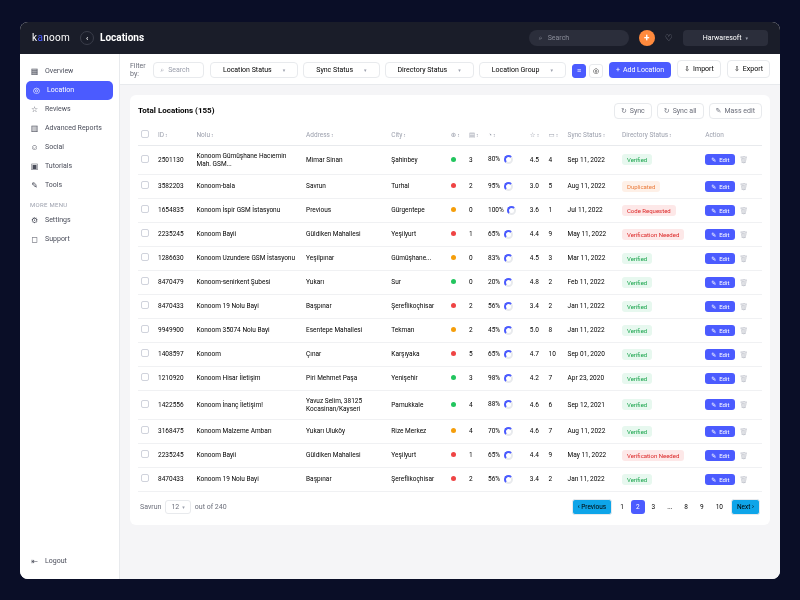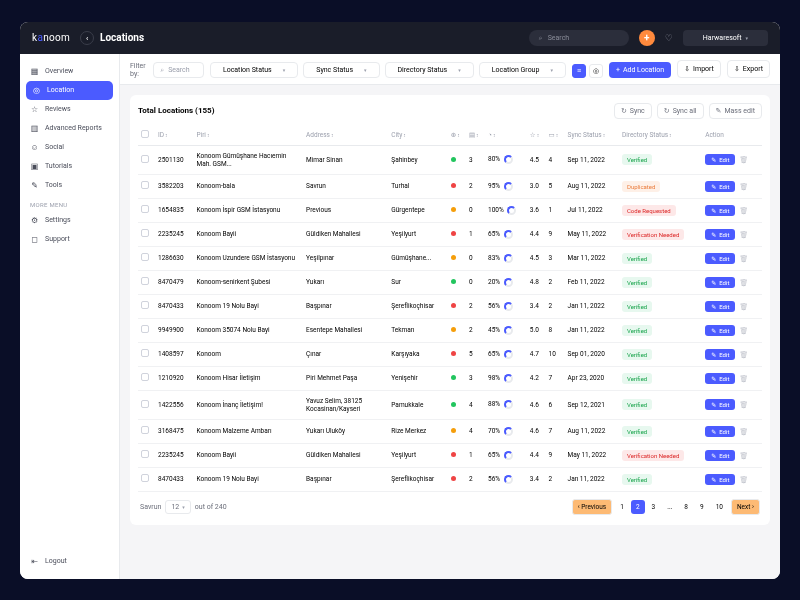--- a/index.html
+++ b/index.html
@@ -52,21 +52,21 @@
 .badge{padding:2px 5px;border-radius:3px;font-size:6px;display:inline-block;white-space:nowrap}
 .badge.verified{background:#e7f8ef;color:#16a34a}
 .badge.dup{background:#fef0e7;color:#ea7c3c}
 .badge.code{background:#fde8e8;color:#dc2626}
 .badge.verif{background:#fde8e8;color:#dc2626}
 .edit-btn{background:#4b5bff;color:#fff;border-radius:3px;padding:2px 6px;display:inline-flex;align-items:center;gap:3px;cursor:pointer;font-size:6px}
 .trash{color:#c0c3cc;margin-left:4px;cursor:pointer;font-size:7px}
 .pager{display:flex;align-items:center;padding:7px 2px 2px;gap:5px}
 .pager .left{display:flex;align-items:center;gap:4px;color:#6b6e7a}
 .pager .right{margin-left:auto;display:flex;align-items:center;gap:3px}
-.page-btn{border:1px solid #e8eaed;border-radius:3px;padding:3px 5px;cursor:pointer;font-size:6.5px;background:#fdba74}
+.page-btn{border:1px solid #e8eaed;border-radius:3px;padding:3px 5px;cursor:pointer;font-size:6.5px;background:#0ea5e9}
 .page-num{padding:3px 5px;border-radius:3px;cursor:pointer;font-size:6.5px}
 .page-num.active{background:#4b5bff;color:#fff}
 .chev{font-size:5px;color:#9ca0ad}
 .sel{border:1px solid #e8eaed;border-radius:3px;padding:2px 5px;display:inline-flex;align-items:center;gap:3px}
 </style>
 </head>
 <body>
 
 <div class="app">
 
@@ -202,21 +202,21 @@
                   <span>Mass edit</span>
                 </div>
             </div>
           </div>
 
           <table>
             <thead>
                 <tr>
               <th><span class="chk"></span></th>
               <th><span>ID</span><span class="sort">↕</span></th>
-              <th><span>Piri</span><span class="sort">↕</span></th>
+              <th><span>Nolu</span><span class="sort">↕</span></th>
               <th><span>Address</span><span class="sort">↕</span></th>
               <th><span>City</span><span class="sort">↕</span></th>
               <th>⊕<span class="sort">↕</span></th>
               <th>▤<span class="sort">↕</span></th>
               <th>◔<span class="sort">↕</span></th>
               <th>☆<span class="sort">↕</span></th>
               <th>▭<span class="sort">↕</span></th>
               <th><span>Sync Status</span><span class="sort">↕</span></th>
               <th><span>Directory Status</span><span class="sort">↕</span></th>
               <th><span>Action</span></th>

